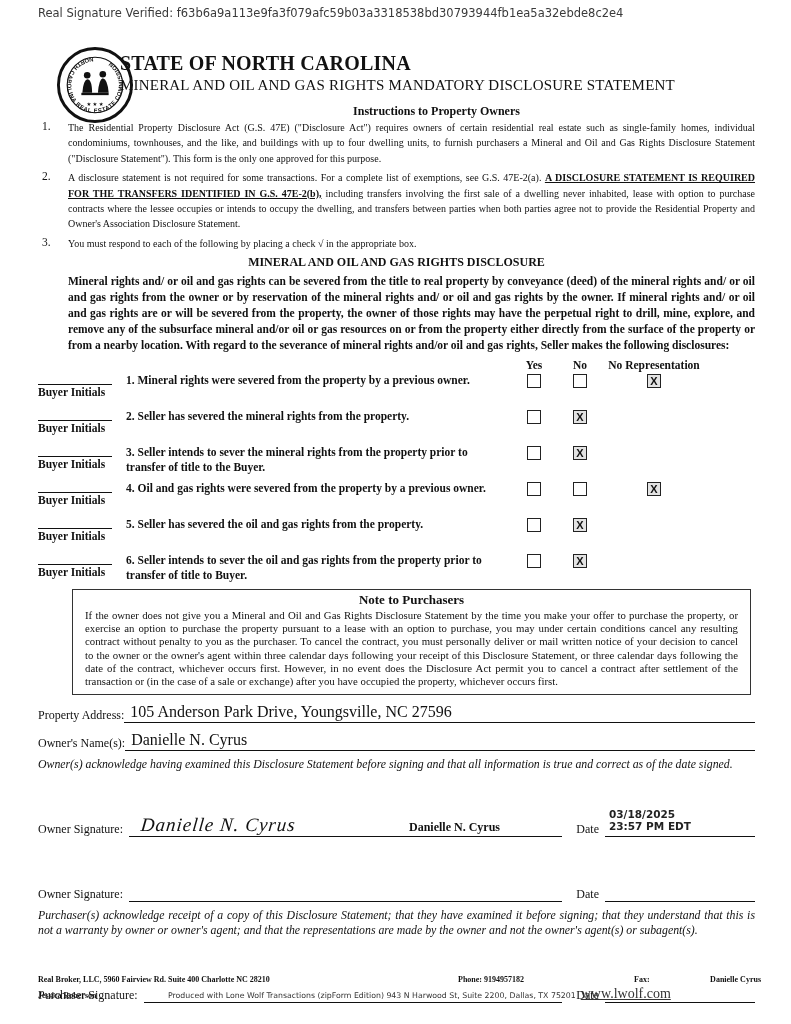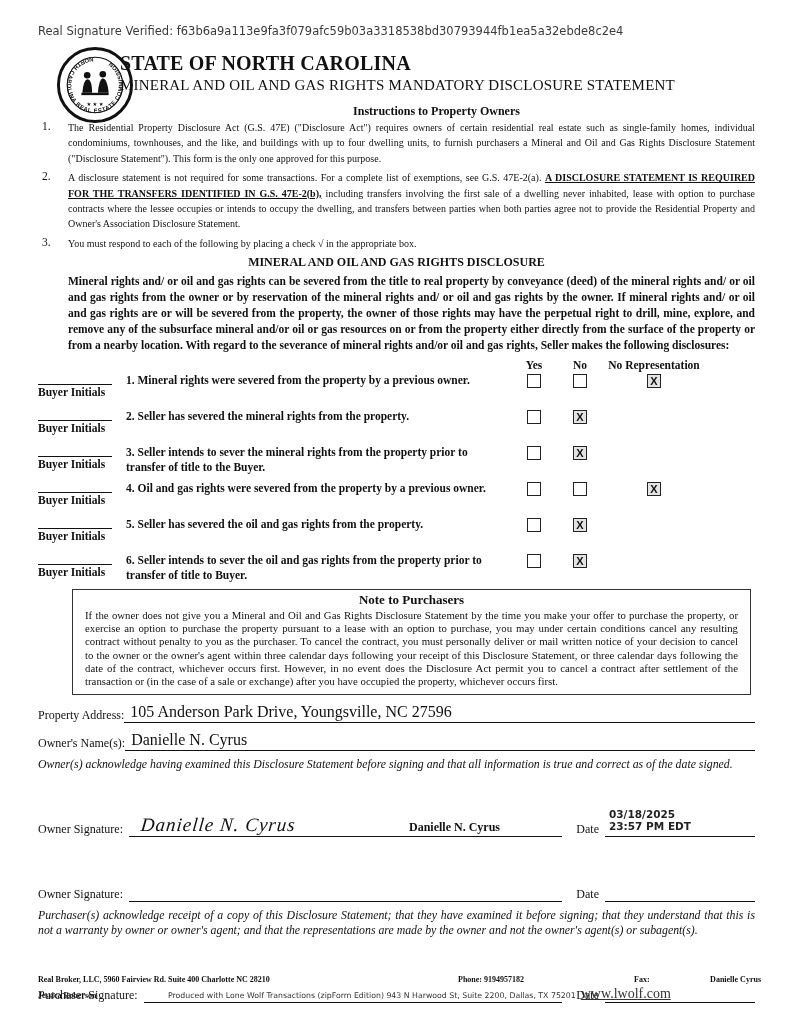--- a/index.html
+++ b/index.html
@@ -7,21 +7,21 @@
   .page {
     position:relative;
     width:791px; height:1024px;
     margin:0 auto;
     background:#ffffff;
     font-family:"Liberation Serif","DejaVu Serif",serif;
     color:#111;
     overflow:hidden;
   }
   .verify {
-    position:absolute; top:24px; left:38px;
+    position:absolute; top:6px; left:38px;
     font-family:"DejaVu Sans","Liberation Sans",sans-serif;
     font-size:11.5px; color:#3a3a3a;
   }
   .header { position:absolute; top:46px; left:38px; right:38px; }
   .seal { position:absolute; left:18px; top:0px; }
   .titles { margin-left:82px; padding-top:6px; }
   .title1 { font-weight:bold; font-size:20px; letter-spacing:.2px; }
   .title2 { font-weight:normal; font-size:15px; letter-spacing:.2px; margin-top:2px; }
   .instr-head { text-align:center; font-weight:bold; font-size:12px; margin-top:10px; }
 

